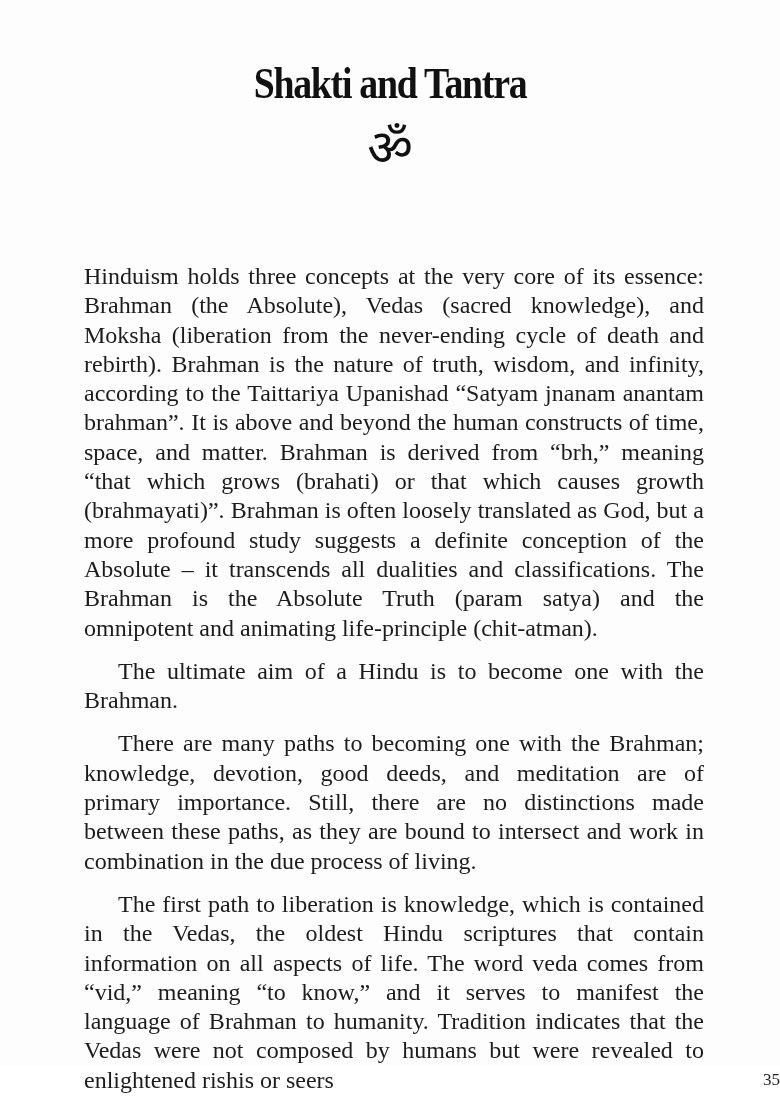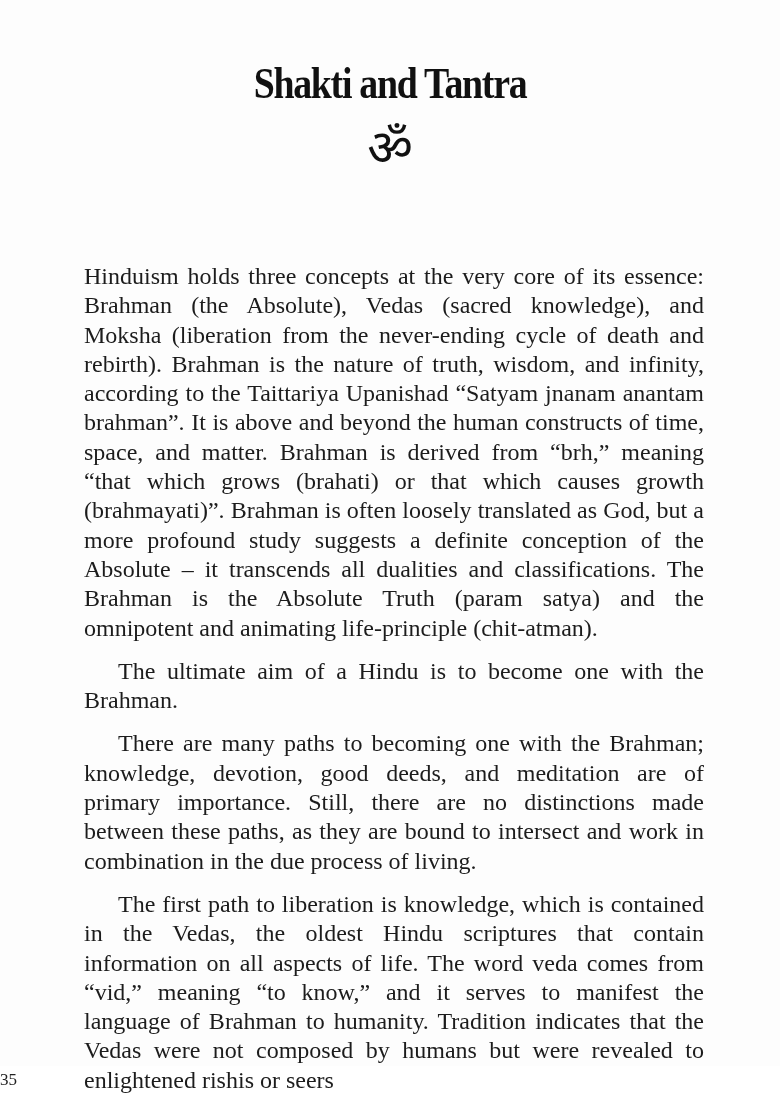--- a/index.html
+++ b/index.html
@@ -16,21 +16,21 @@
     font-family: "DejaVu Sans", sans-serif; font-size: 50px; line-height: 60px; color: #111;
   }
   .body-text {
     position: absolute; left: 84px; top: 262px; width: 620px;
     font-family: "Liberation Serif", serif; font-size: 24px; line-height: 29.3px;
     text-align: justify; color: #1c1c1c;
   }
   .body-text p { margin: 0 0 14px 0; text-indent: 0; }
   .body-text p.indent { text-indent: 34px; }
   .page-number {
-    position: absolute; left: 0; right: 0; top: 1070px; text-align: left;
+    position: absolute; left: 0; right: 0; top: 1070px; text-align: right;
     font-family: "Liberation Serif", serif; font-size: 17px; color: #222;
   }
 </style>
 </head>
 <body>
 
 <div class="page">
   <h1 class="title">Shakti and Tantra</h1>
   <div class="om">ॐ</div>
 

